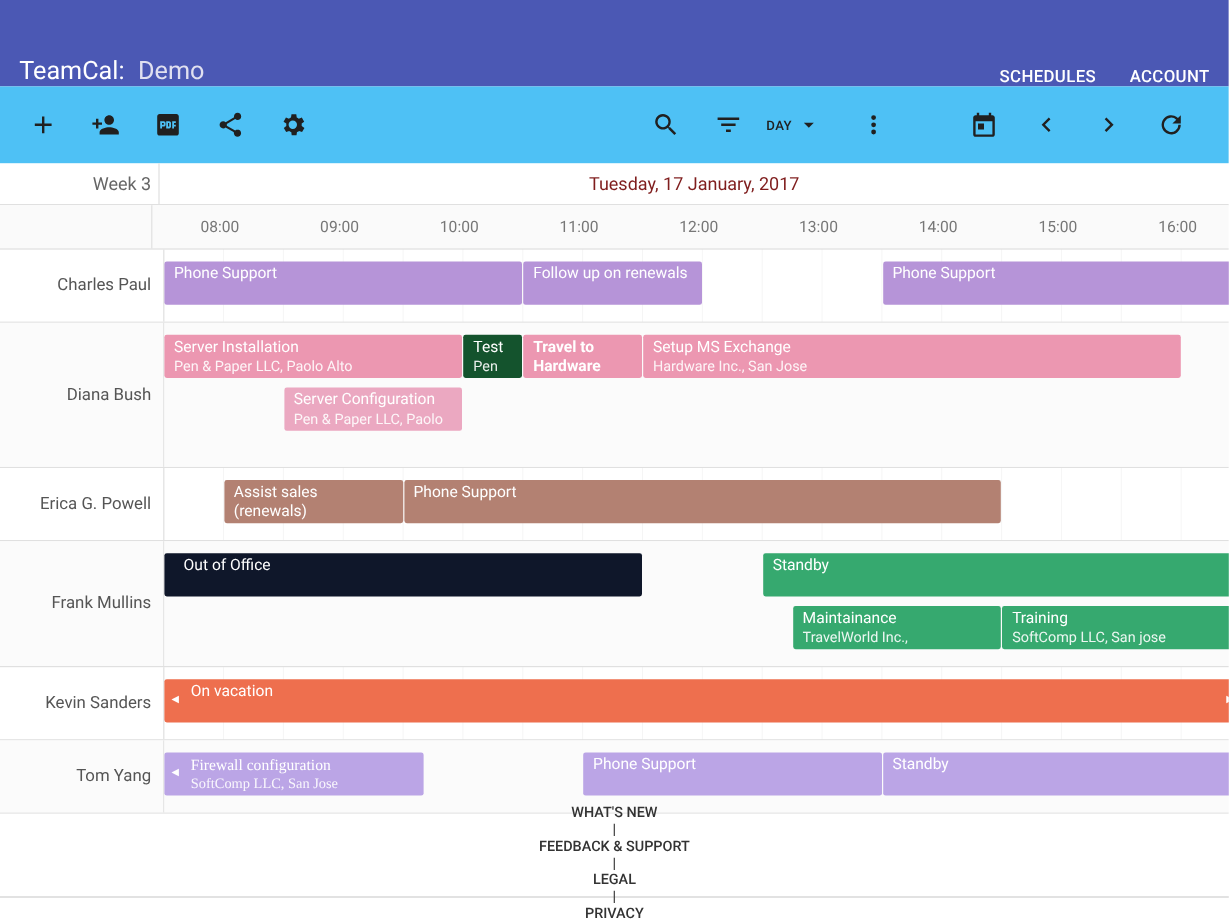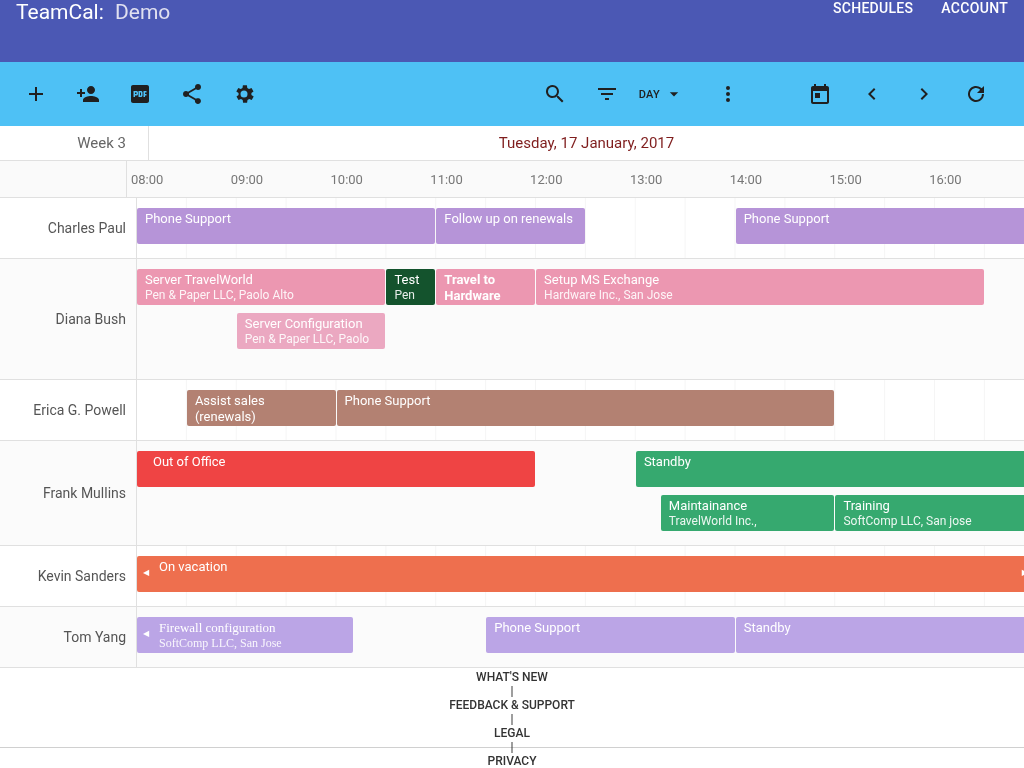--- a/index.html
+++ b/index.html
@@ -4,23 +4,23 @@
 <style>
   html, body {
     margin: 0; padding: 0;
     width: 1024px; height: 768px;
     font-family: Roboto, "Helvetica Neue", Arial, sans-serif;
     background: #ffffff;
     color: #333;
     overflow: hidden;
   }
   .topbar {
-    height: 62px;
+    height: 72px;
     background: #4b58b4;
-    display: flex; align-items: flex-start;
+    display: flex; align-items: flex-end;
     padding: 0 16px;
     color: #fff;
   }
   .brand { font-size: 21px; font-weight: 400; }
   .brand .appname { color: #fff; }
   .brand .demo { color: #e0e0f0; margin-left: 6px; }
   .top-spacer { flex: 1; }
   .top-link { color: #fff; font-size: 14px; font-weight: 500; margin-left: 28px; letter-spacing: 0.3px; cursor: pointer; }
 
   .toolbar {
@@ -47,32 +47,33 @@
   }
   .tb-view svg { width: 20px; height: 20px; fill: #202020; margin-left: 4px; }
   .tb-nav-group { display: flex; align-items: center; margin-left: 40px; }
 
   .date-header {
     display: flex; height: 34px; border-bottom: 1px solid #e0e0e0;
     font-size: 15px; color: #555;
   }
   .dh-left {
     width: 126px; display: flex; align-items: center; justify-content: flex-end;
-    padding-right: 22px; color: #666;
+    padding-right: 6px; color: #666;
     border-right: 1px solid #e0e0e0;
   }
   .dh-right {
     flex: 1; display: flex; align-items: center; justify-content: center;
     color: #7f1d1d;
   }
 
   .timebar {
     display: flex; height: 36px; border-bottom: 1px solid #e0e0e0;
     font-size: 13px; color: #777;
     background: #fafafa;
+    gap: 36px;
   }
   .tb-left {
     width: 126px; border-right: 1px solid #e0e0e0;
   }
   .tb-grid {
     position: relative; flex: 1;
   }
   .tb-hour {
     position: absolute; top: 0; height: 100%;
     display: flex; align-items: center; padding-left: 4px;
@@ -256,21 +257,21 @@
             <div class="etitle">Phone Support</div>
           </div>
         </div>
       </div>
     </div>
     <div class="row">
       <div class="row-name">Diana Bush</div>
       <div class="row-grid">
         <div class="row-track" style="margin-top: 8px; margin-bottom: 0px;">
           <div class="event" style="left: 0px; width: 248.444px; background: rgb(236, 151, 177);">
-            <div class="etitle">Server TravelWorld</div>
+            <div class="etitle">Server Installation</div>
             <div class="esub">Pen &amp; Paper LLC, Paolo Alto</div>
           </div>
           <div class="event" style="left: 249.444px; width: 48.8889px; background: #14532d;">
             <div class="etitle">Test</div>
             <div class="esub">Pen</div>
           </div>
           <div class="event" style="left: 299.333px; width: 98.7778px; background: rgb(236, 151, 177); font-weight: bold;">
             <div class="etitle">Travel to Hardware</div>
           </div>
           <div class="event" style="left: 399.111px; width: 448px; background: rgb(236, 151, 177);">
@@ -296,21 +297,21 @@
           <div class="event" style="left: 199.556px; width: 497.889px; background: rgb(179, 129, 114);">
             <div class="etitle">Phone Support</div>
           </div>
         </div>
       </div>
     </div>
     <div class="row">
       <div class="row-name">Frank Mullins</div>
       <div class="row-grid">
         <div class="row-track" style="margin-top: 8px; margin-bottom: 0px;">
-          <div class="event" style="left: 0px; width: 398.111px; background: #ef4444; padding-left: 16px;">
+          <div class="event" style="left: 0px; width: 398.111px; background: #0f172a; padding-left: 16px;">
             <div class="etitle">Out of Office</div>
           </div>
           <div class="event" style="left: 498.889px; width: 398.111px; background: rgb(54, 169, 111);">
             <div class="etitle">Standby</div>
           </div>
         </div>
         <div class="row-track" style="margin-top: 2px; margin-bottom: 10px;">
           <div class="event" style="left: 523.833px; width: 173.611px; background: rgb(54, 169, 111);">
             <div class="etitle">Maintainance</div>
             <div class="esub">TravelWorld Inc.,</div>

